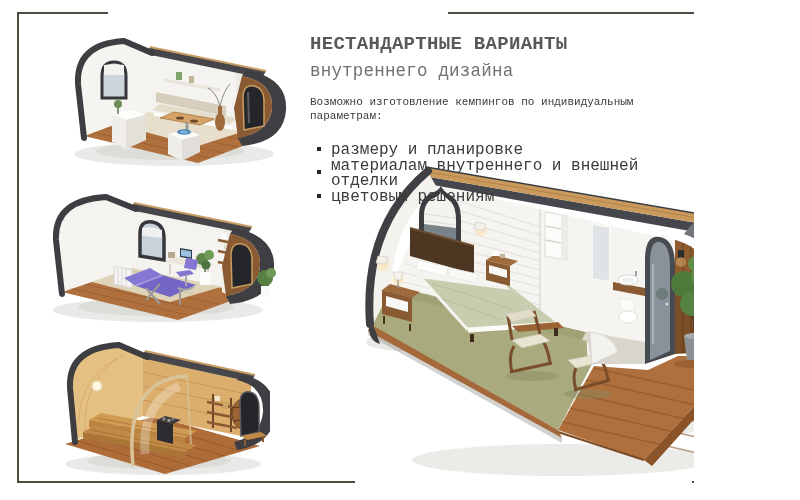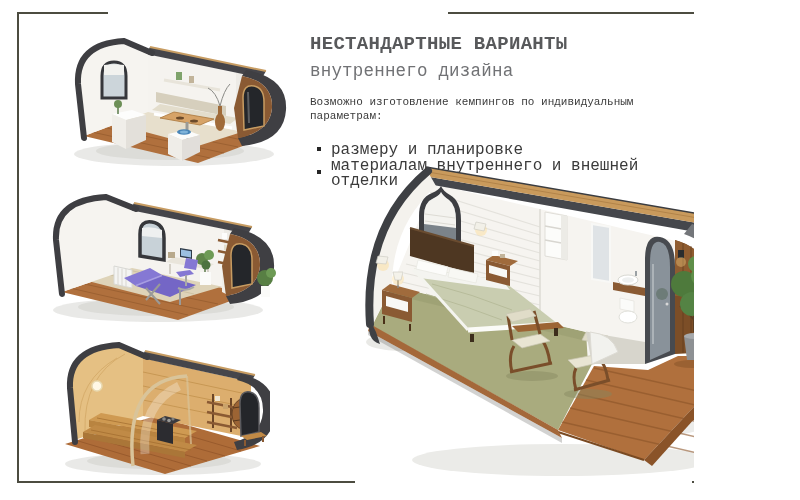--- a/index.html
+++ b/index.html
@@ -426,16 +426,20 @@
     <p>Возможно изготовление кемпингов по индивидуальным параметрам:</p>
     <ul>
       <li>
           <span class="sq"></span>
           <span>размеру и планировке</span>
         </li>
       <li>
           <span class="sq"></span>
           <span>материалам внутреннего и внешней отделки</span>
         </li>
+      <li>
+          <span class="sq"></span>
+          <span>цветовым решениям</span>
+        </li>
     </ul>
   </section>
 
 </div>
 
 </body></html>

